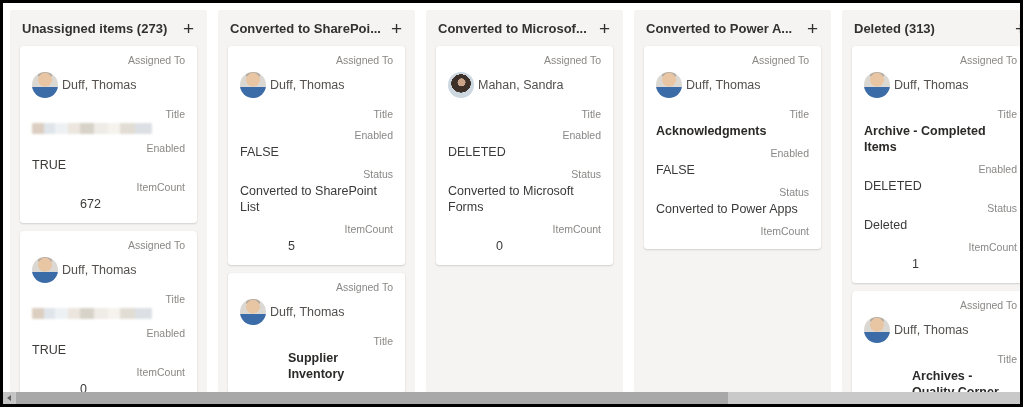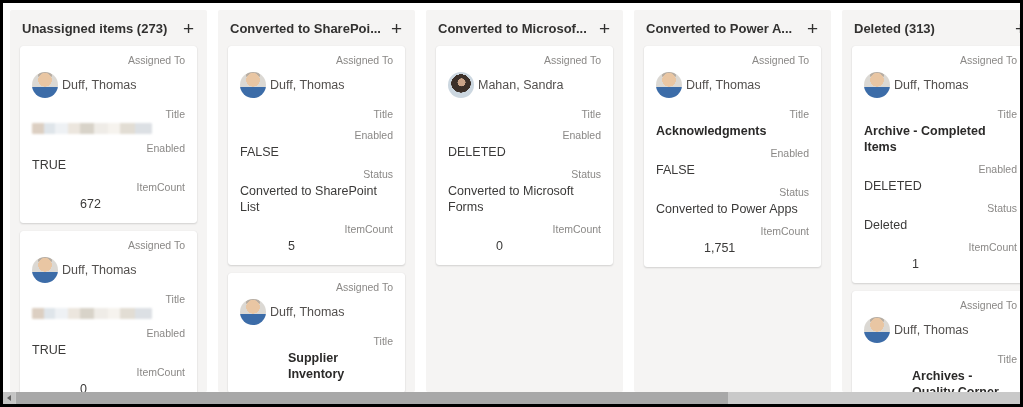--- a/index.html
+++ b/index.html
@@ -237,21 +237,20 @@
           <div class="field">
             <div class="f-label">Enabled</div>
             <div class="f-value">FALSE</div>
           </div>
           <div class="field">
             <div class="f-label">Status</div>
             <div class="f-value">Converted to Power Apps</div>
           </div>
           <div class="field">
             <div class="f-label">ItemCount</div>
-            <div class="f-value">1,751</div>
           </div>
         </div>
       </div>
       <div class="column">
         <div class="col-header">
           <div class="col-title">Deleted (313)</div>
           <button class="add-btn">+</button>
         </div>
         <div class="card">
           <div class="field">

